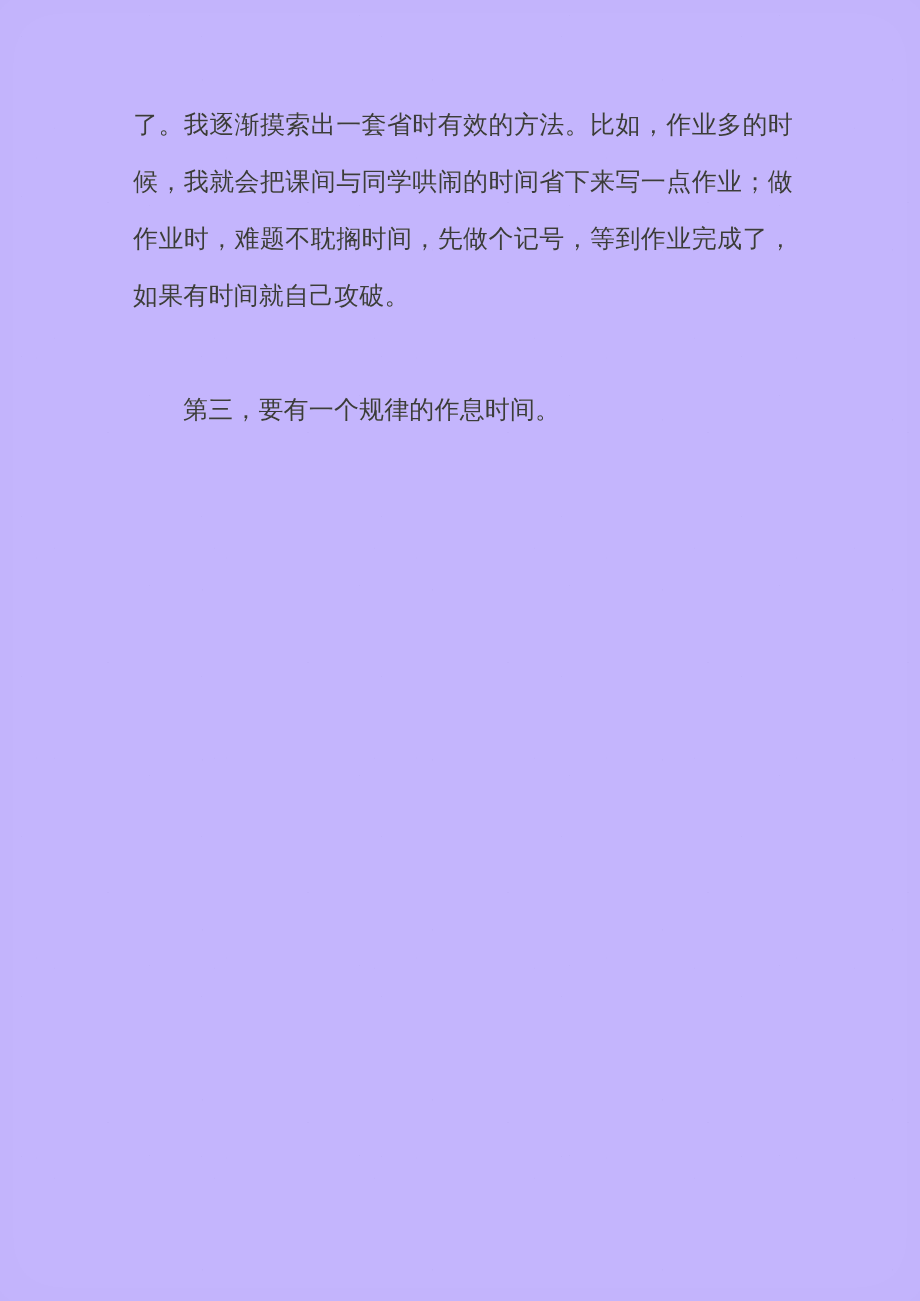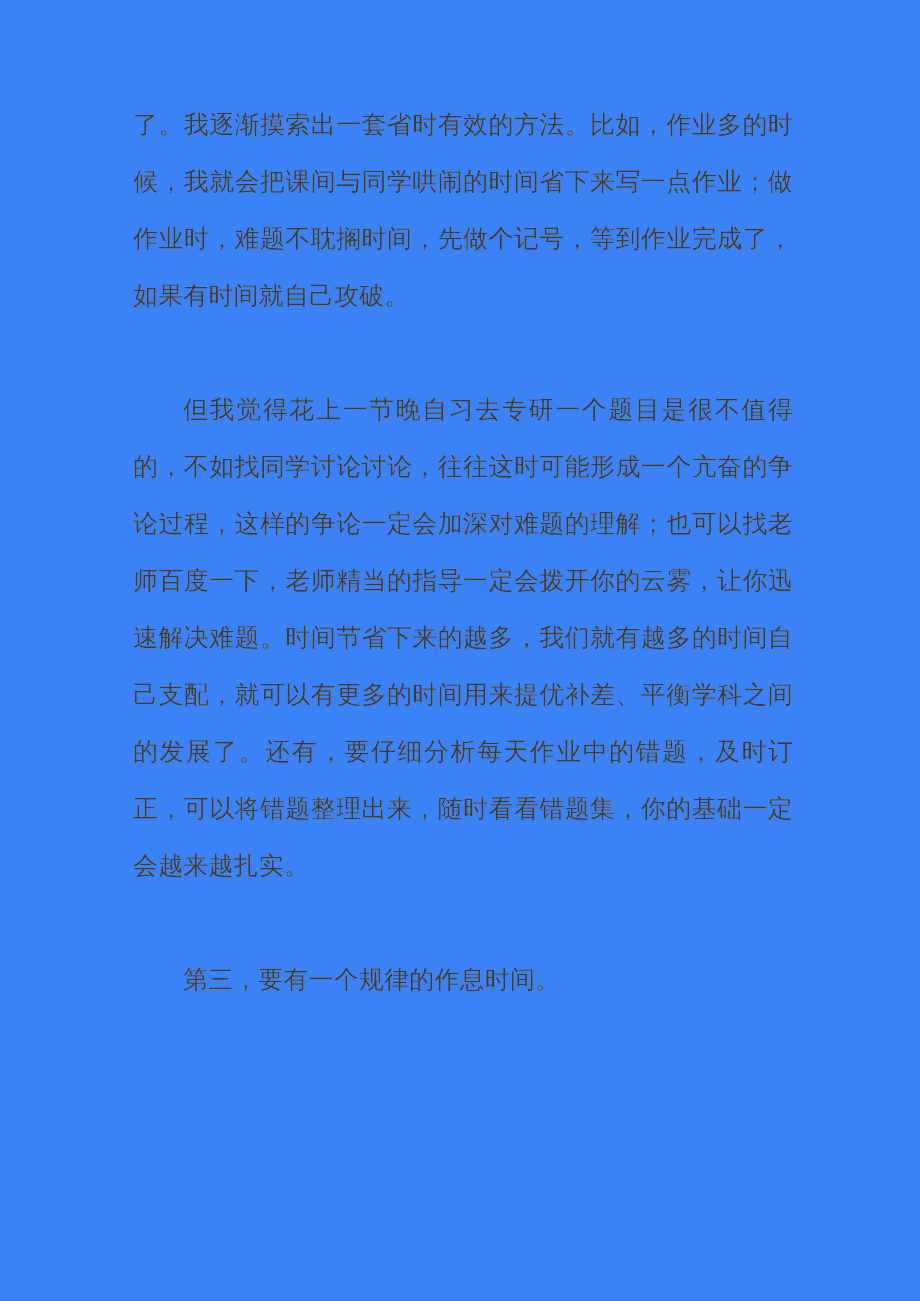--- a/index.html
+++ b/index.html
@@ -6,21 +6,21 @@
   html, body {
     margin: 0;
     padding: 0;
     background: #ffffff;
   }
 
   .page {
     position: relative;
     width: 920px;
     height: 1301px;
-    background: #3b82f6;
+    background: #c4b5fd;
     overflow: hidden;
     
     box-shadow: inset 0 0 60px rgba(0,0,0,0.012);
   }
 
   
   .scan-noise {
     position: absolute;
     inset: 0;
     pointer-events: none;
@@ -81,20 +81,19 @@
 <body>
 
 <div class="page">
 
   <div class="scan-noise"></div>
 
   <div class="text-body">
 
     <p class="para continuation">了。我逐渐摸索出一套省时有效的方法。比如，作业多的时候，我就会把课间与同学哄闹的时间省下来写一点作业；做作业时，难题不耽搁时间，先做个记号，等到作业完成了，如果有时间就自己攻破。</p>
 
-    <p class="para indent">但我觉得花上一节晚自习去专研一个题目是很不值得的，不如找同学讨论讨论，往往这时可能形成一个亢奋的争论过程，这样的争论一定会加深对难题的理解；也可以找老师百度一下，老师精当的指导一定会拨开你的云雾，让你迅速解决难题。时间节省下来的越多，我们就有越多的时间自己支配，就可以有更多的时间用来提优补差、平衡学科之间的发展了。还有，要仔细分析每天作业中的错题，及时订正，可以将错题整理出来，随时看看错题集，你的基础一定会越来越扎实。</p>
 
 
     <p class="para indent short">第三，要有一个规律的作息时间。</p>
 
   </div>
 
 </div>
 
 </body></html>

